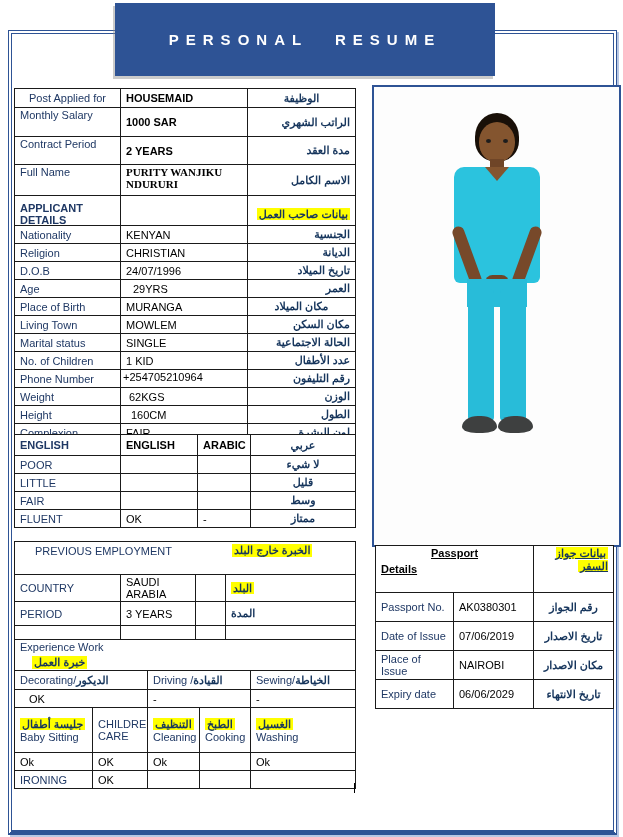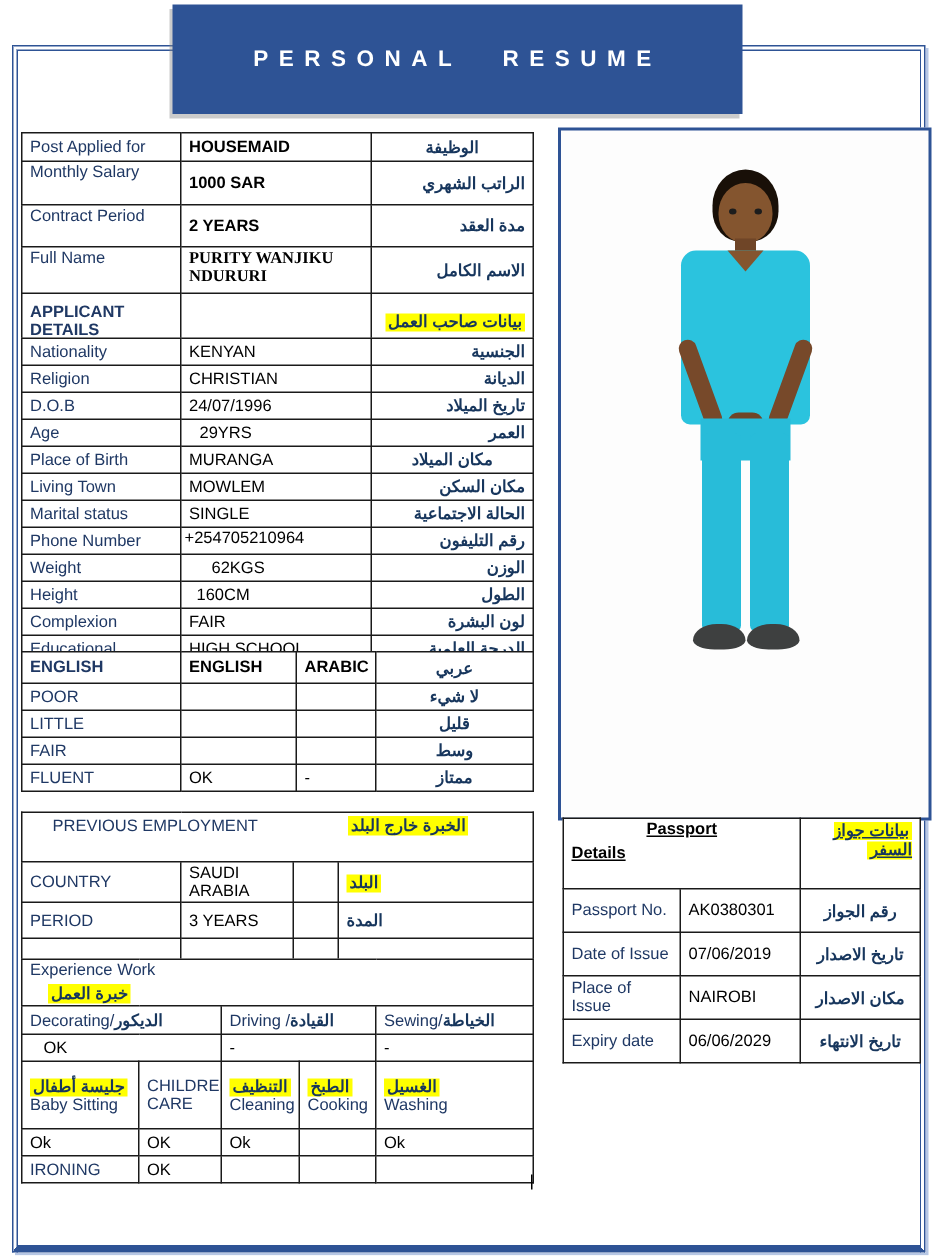--- a/index.html
+++ b/index.html
@@ -91,21 +91,21 @@
   </div>
 
   <table class="tbl" id="t-top">
     <colgroup>
         <col style="width:106px">
         <col style="width:127px">
         <col style="width:108px">
       </colgroup>
     <tbody>
         <tr class="h16">
-      <td class="lbl" style="text-align:left">Post Applied for</td>
+      <td class="lbl" style="text-align:center">Post Applied for</td>
       <td class="valb">HOUSEMAID</td>
       <td class="ar-center">الوظيفة</td>
     </tr>
     <tr class="h26">
       <td class="lbl" style="vertical-align:top">Monthly Salary</td>
       <td class="valb">1000 SAR</td>
       <td class="ar tpad">الراتب الشهري</td>
     </tr>
     <tr class="h25">
       <td class="lbl" style="vertical-align:top">Contract Period</td>
@@ -163,27 +163,32 @@
       <td class="lbl">Living Town</td>
       <td class="val">MOWLEM</td>
       <td class="ar">مكان السكن</td>
     </tr>
     <tr class="h15">
       <td class="lbl">Marital status</td>
       <td class="val">SINGLE</td>
       <td class="ar">الحالة الاجتماعية</td>
     </tr>
     <tr class="h15">
+      <td class="lbl">No. of Children</td>
+      <td class="val">1 KID</td>
+      <td class="ar">عدد الأطفال</td>
+    </tr>
+    <tr class="h15">
       <td class="lbl">Phone Number</td>
       <td class="val" style="vertical-align:top;padding-left:2px">+254705210964</td>
       <td class="ar">رقم التليفون</td>
     </tr>
     <tr class="h15">
       <td class="lbl">Weight</td>
-      <td class="val" style="padding-left:20px">62KGS</td>
+      <td class="val" style="padding-left:8px">62KGS</td>
       <td class="ar">الوزن</td>
     </tr>
     <tr class="h15">
       <td class="lbl">Height</td>
       <td class="val" style="padding-left:10px">160CM</td>
       <td class="ar">الطول</td>
     </tr>
     <tr class="h15">
       <td class="lbl">Complexion</td>
       <td class="val">FAIR</td>

